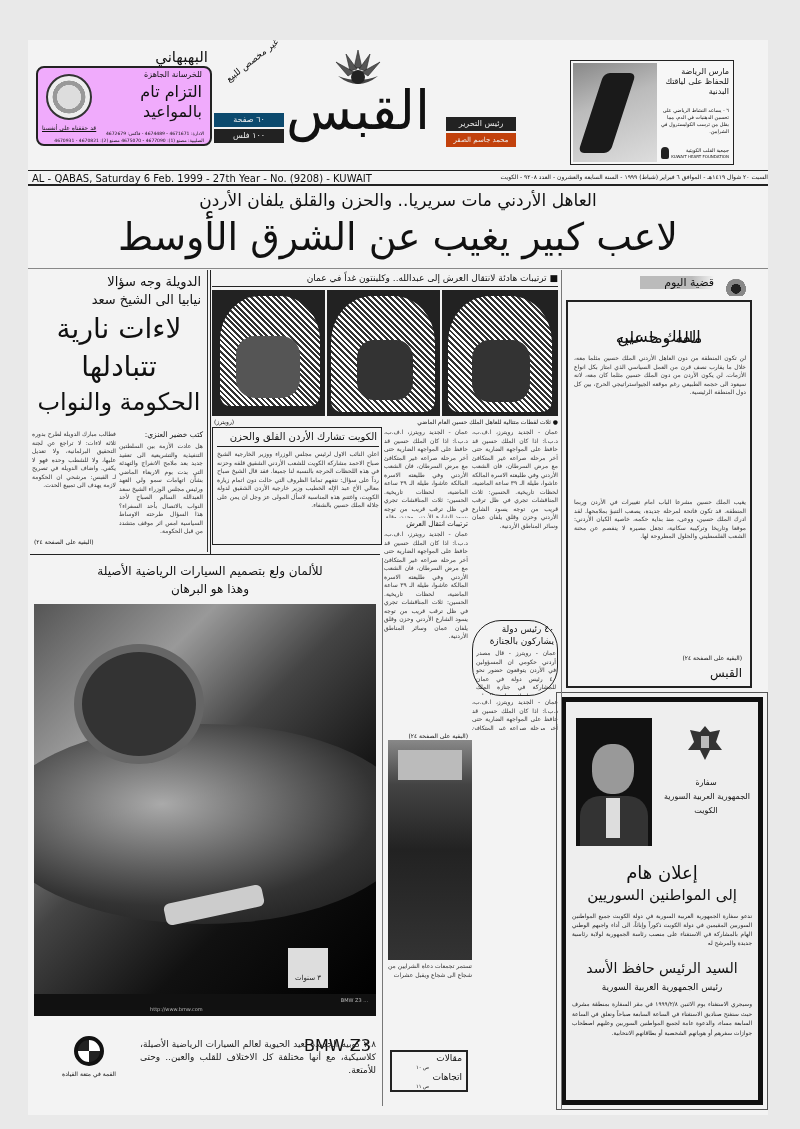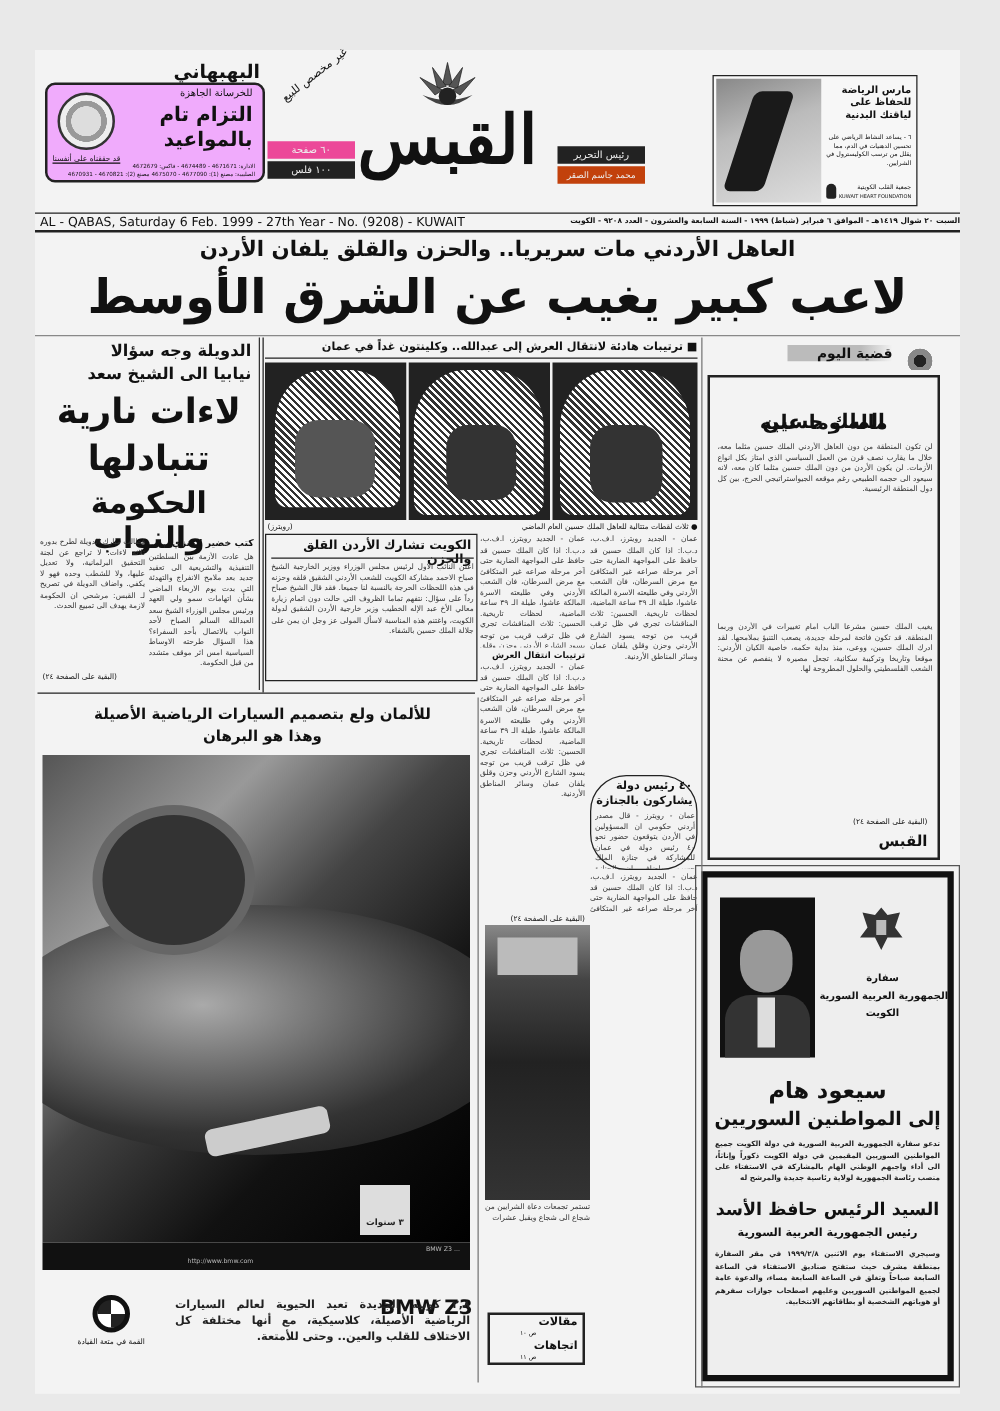--- a/index.html
+++ b/index.html
@@ -1,21 +1,21 @@
 <!DOCTYPE html>
 <html><head>
 <meta charset="utf-8">
 <style>
 *{box-sizing:border-box;margin:0;padding:0}
 body{width:800px;height:1129px;background:#e9e9e9;font-family:"DejaVu Sans",sans-serif;position:relative;overflow:hidden;color:#111}
 .page{position:absolute;left:28px;top:40px;width:740px;height:1075px;background:#f3f3f3}
 .abs{position:absolute}
 .rtl{direction:rtl;text-align:right}
 .ctr{text-align:center}
-.b{font-weight:bold}
+.b{font-weight:normal}
 .hr{position:absolute;background:#222}
 .body-txt{font-size:6px;line-height:8.5px;color:#333;direction:rtl;text-align:justify;overflow:hidden}
 .photo{background:#222;overflow:hidden}
 .kf{background:radial-gradient(circle at 50% 60%,#777 0 20%,transparent 21%),repeating-linear-gradient(45deg,#fff 0 2px,#333 2px 4px);}
 .box{border:1px solid #222}
 </style>
 </head>
 <body>
 
 <div class="page">
@@ -28,21 +28,21 @@
       <div class="abs rtl b" style="right:8px;top:14px;font-size:16px;">التزام تام</div>
       <div class="abs rtl b" style="right:8px;top:34px;font-size:16px;">بالمواعيد</div>
       <div class="abs rtl" style="left:4px;top:56px;font-size:6px;text-decoration:underline;">قد حققناه على أنفسنا</div>
       <div class="abs rtl" style="right:6px;top:63px;font-size:4.5px;">الادارة: 4671671 - 4674489 - فاكس: 4672679</div>
       <div class="abs rtl" style="right:6px;top:70px;font-size:4.5px;">الصليبية: مصنع (1): 4677090 - 4675070 مصنع (2): 4670821 - 4670931</div>
     </div>
   </div>
 
   <div class="abs rtl" style="left:196px;top:36px;font-size:9px;transform:rotate(-38deg);transform-origin:left top;">غير مخصص للبيع</div>
 
-  <div class="abs ctr" style="left:186px;top:73px;width:70px;height:14px;background:#ec4899;color:#eee;font-size:8px;line-height:14px;">٦٠ صفحة</div>
+  <div class="abs ctr" style="left:186px;top:73px;width:70px;height:14px;background:#0c4a6e;color:#eee;font-size:8px;line-height:14px;">٦٠ صفحة</div>
   <div class="abs ctr" style="left:186px;top:89px;width:70px;height:14px;background:#222;color:#eee;font-size:8px;line-height:14px;">١٠٠ فلس</div>
 
   <div class="abs" style="left:300px;top:6px;width:60px;height:46px;">
     <svg width="60" height="46" viewBox="0 0 60 46">
       <g fill="#555" stroke="#222" stroke-width=".6">
         <path d="M30 4 L34 22 L26 22Z"></path>
           <path d="M18 8 L29 23 L22 25Z"></path>
           <path d="M42 8 L31 23 L38 25Z"></path>
         <path d="M8 16 L26 26 L20 30Z"></path>
           <path d="M52 16 L34 26 L40 30Z"></path>
@@ -180,21 +180,21 @@
       </div>
       <div class="abs" style="left:120px;top:22px;width:38px;height:38px;">
         <svg width="38" height="38" viewBox="0 0 38 38">
             <path d="M19 2 L24 8 L34 6 L30 18 L36 26 L24 26 L19 36 L14 26 L2 26 L8 18 L4 6 L14 8Z" fill="#333"></path>
             <rect x="15" y="12" width="8" height="12" fill="#bbb"></rect>
           </svg>
       </div>
       <div class="abs ctr b" style="left:90px;top:76px;width:100px;font-size:8px;direction:rtl;">سفارة</div>
       <div class="abs ctr b" style="left:86px;top:90px;width:110px;font-size:8px;direction:rtl;">الجمهورية العربية السورية</div>
       <div class="abs ctr b" style="left:90px;top:104px;width:100px;font-size:8px;direction:rtl;">الكويت</div>
-      <div class="abs ctr b" style="left:0;top:160px;width:192px;font-size:18px;direction:rtl;">سيعود هام</div>
+      <div class="abs ctr b" style="left:0;top:160px;width:192px;font-size:18px;direction:rtl;">إعلان هام</div>
       <div class="abs ctr b" style="left:0;top:184px;width:192px;font-size:15px;direction:rtl;">إلى المواطنين السوريين</div>
       <div class="abs body-txt b" style="left:6px;top:210px;width:180px;height:46px;font-size:5.8px;line-height:9px;color:#222;">تدعو سفارة الجمهورية العربية السورية في دولة الكويت جميع المواطنين السوريين المقيمين في دولة الكويت ذكوراً وإناثاً، الى أداء واجبهم الوطني الهام بالمشاركة في الاستفتاء على منصب رئاسة الجمهورية لولاية رئاسية جديدة والمرشح له</div>
       <div class="abs ctr b" style="left:0;top:258px;width:192px;font-size:14px;direction:rtl;">السيد الرئيس حافظ الأسد</div>
       <div class="abs ctr b" style="left:0;top:280px;width:192px;font-size:9px;direction:rtl;">رئيس الجمهورية العربية السورية</div>
       <div class="abs body-txt b" style="left:6px;top:298px;width:180px;height:100px;font-size:5.8px;line-height:9.5px;color:#222;">وسيجري الاستفتاء يوم الاثنين ١٩٩٩/٢/٨ في مقر السفارة بمنطقة مشرف حيث ستفتح صناديق الاستفتاء في الساعة السابعة صباحاً وتغلق في الساعة السابعة مساء، والدعوة عامة لجميع المواطنين السوريين وعليهم اصطحاب جوازات سفرهم أو هوياتهم الشخصية أو بطاقاتهم الانتخابية.</div>
     </div>
   </div>
 
   <div class="hr" style="left:182px;top:230px;width:1px;height:284px;"></div>
   <div class="hr" style="left:533px;top:230px;width:1px;height:840px;background:#777"></div>

